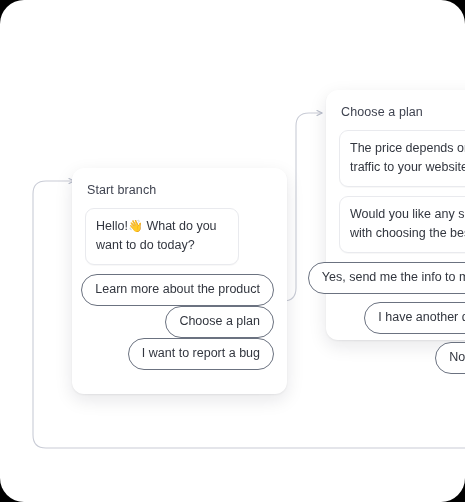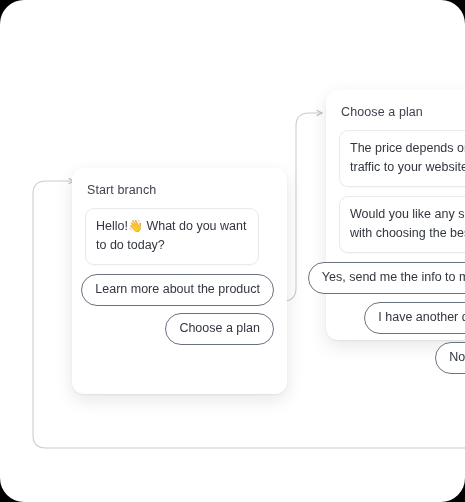--- a/index.html
+++ b/index.html
@@ -73,33 +73,32 @@
     border-radius: 9px;
     background: #ffffff;
     box-shadow: 0 1px 1px rgba(16,24,40,0.03);
     padding: 8px 10px 9px 10px;
     font-size: 12.5px;
     line-height: 19px;
     color: #32363f;
     margin-bottom: 9px;
     box-sizing: border-box;
   }
-  #card-start-branch .bubble { width: 174px; }
+  #card-start-branch .bubble { width: 154px; }
   #card-choose-plan .bubble { width: 186px; white-space: normal; }
 
   .emoji {
     font-size: 12px;
   }
 
   
   .options {
     display: flex;
     flex-direction: column;
     align-items: flex-end;
-    gap: 7px;
   }
   .option-btn {
     display: inline-block;
     border: 1px solid #6b7280;
     border-radius: 999px;
     background: #ffffff;
     color: #32363f;
     font-size: 12.5px;
     line-height: 15px;
     padding: 7px 13px 8px 13px;
@@ -127,20 +126,21 @@
 
   <div id="card-start-branch" class="flow-card">
 
     <div class="card-title">Start branch</div>
 
     <div class="bubble"><span>Hello!</span><span class="emoji">👋</span><span> What do you want to do today?</span></div>
 
     <div class="options">
       <button class="option-btn">Learn more about the product</button>
       <button class="option-btn">Choose a plan</button>
+      <button class="option-btn">I want to report a bug</button>
     </div>
   </div>
 
   <div id="card-choose-plan" class="flow-card">
 
     <div class="card-title">Choose a plan</div>
 
     <div class="bubble">The price depends on the traffic to your website.</div>
 
     <div class="bubble">Would you like any support with choosing the best plan?</div>

